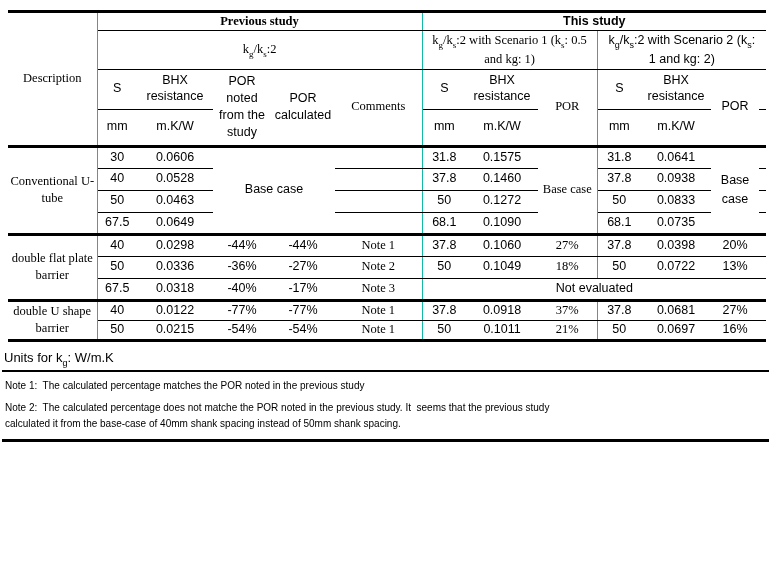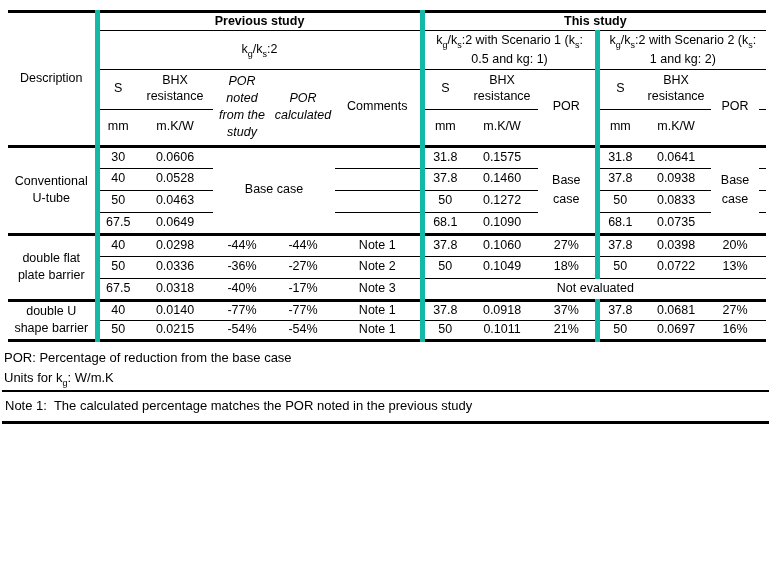--- a/index.html
+++ b/index.html
@@ -14,40 +14,40 @@
     border-collapse: collapse; table-layout: fixed;
     width: 758px; margin: 10px 0 0 8px;
     border-top: 3px solid #000;
     font-size: 12.5px;
   }
   td {
     padding: 0 1px; text-align: center; vertical-align: middle;
     line-height: 1.25; overflow: hidden;
   }
   .bold { font-weight: bold; }
-  .vr  { border-right: 5px solid #14b8a6; }
+  .vr  { border-right: 1px solid #14b8a6; font-family: Liberation Serif, serif; }
   .hb  { border-bottom: 1px solid #000; }
   .hb3 { border-bottom: 3px solid #000; }
   .subtitle-cell { padding: 0 6px; line-height: 1.5; }
   .desc-cell { line-height: 1.35; }
   .base-case { line-height: 1.55; }
-  .por-head { line-height: 1.35; font-style: italic; }
+  .por-head { line-height: 1.35; }
   sub { font-size: 9px; line-height: 0; }
   tr.h1 { height: 19px; }
   tr.h2 { height: 37px; }
   tr.h3 { height: 40px; }
   tr.h4 { height: 37px; }
   tr.b  { height: 22px; }
   tr.t  { height: 20px; }
   .legend { margin: 7px 0 4px 4px; font-size: 13px; }
   .legend-line { line-height: 17px; margin-top: 3px; white-space: pre-wrap; }
   .notes {
     margin: 3px 3px 0 2px;
     border-top: 2px solid #000; border-bottom: 3px solid #000;
-    padding: 6px 2px 7px 3px; font-size: 13px;
+    padding: 6px 2px 7px 3px; font-size: 10px;
   }
   .note { margin-bottom: 6px; }
   .note:last-child { margin-bottom: 0; }
   .note-line { line-height: 16px; white-space: pre-wrap; }
 </style>
 </head>
 <body>
 
 <div class="page">
 
@@ -185,21 +185,21 @@
       <td class="hb3">0.0318</td>
       <td class="hb3">-40%</td>
       <td class="hb3">-17%</td>
       <td class="vr hb3">Note 3</td>
       <td colspan="7" class="hb3">Not evaluated</td>
     </tr>
 
     <tr class="t">
       <td rowspan="2" class="vr hb3 desc-cell">double U shape barrier</td>
       <td class="hb">40</td>
-      <td class="hb">0.0140</td>
+      <td class="hb">0.0122</td>
       <td class="hb">-77%</td>
       <td class="hb">-77%</td>
       <td class="vr hb">Note 1</td>
       <td class="hb">37.8</td>
       <td class="hb">0.0918</td>
       <td class="vr hb">37%</td>
       <td class="hb">37.8</td>
       <td class="hb">0.0681</td>
       <td class="hb">27%</td>
       <td class="hb"></td>
@@ -215,23 +215,26 @@
       <td class="vr hb3">21%</td>
       <td class="hb3">50</td>
       <td class="hb3">0.0697</td>
       <td class="hb3">16%</td>
       <td class="hb3"></td>
     </tr>
   </tbody>
     </table>
 
   <div class="legend">
-    <div class="legend-line">POR: Percentage of reduction from the base case</div>
     <div class="legend-line">Units for k<sub>g</sub>: W/m.K</div>
   </div>
 
   <div class="notes">
     <div class="note">
       <div class="note-line">Note 1:  The calculated percentage matches the POR noted in the previous study</div>
     </div>
+    <div class="note">
+      <div class="note-line">Note 2:  The calculated percentage does not matche the POR noted in the previous study. It  seems that the previous study</div>
+      <div class="note-line">calculated it from the base-case of 40mm shank spacing instead of 50mm shank spacing.</div>
+    </div>
   </div>
 
 </div>
 
 </body></html>

